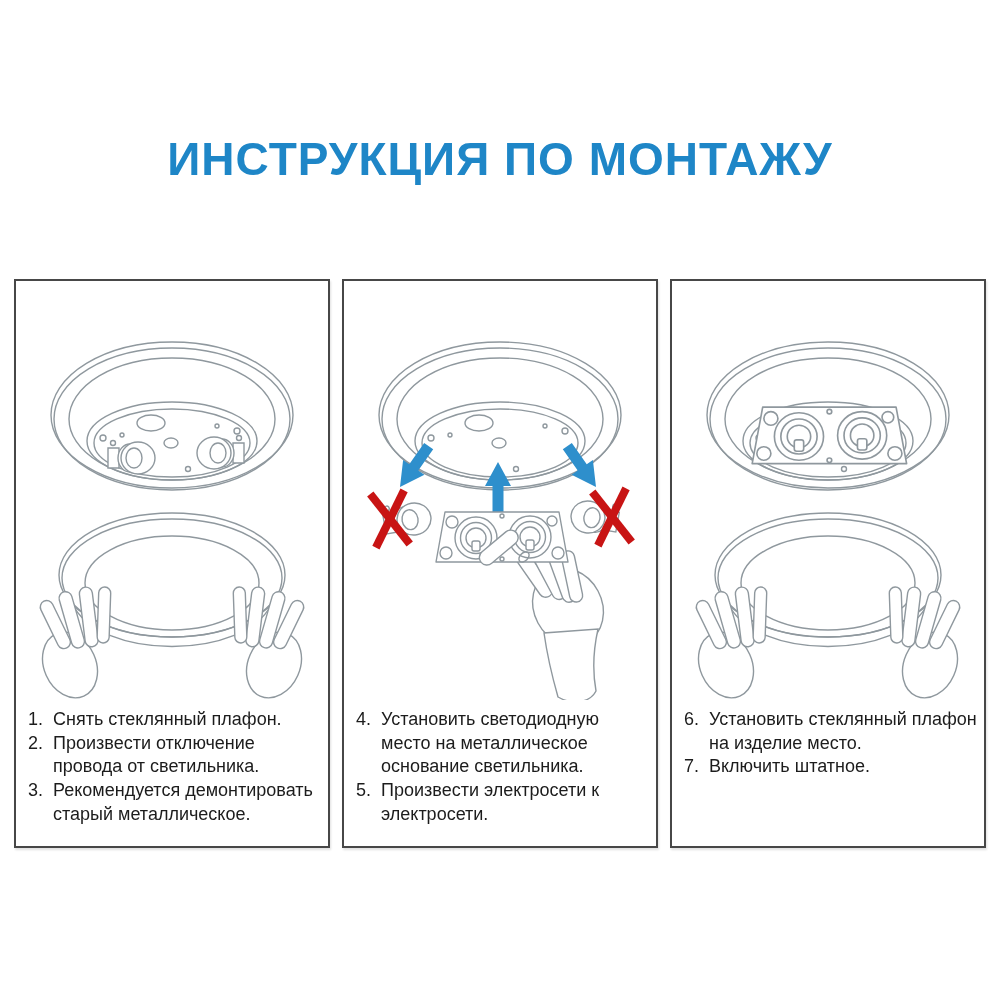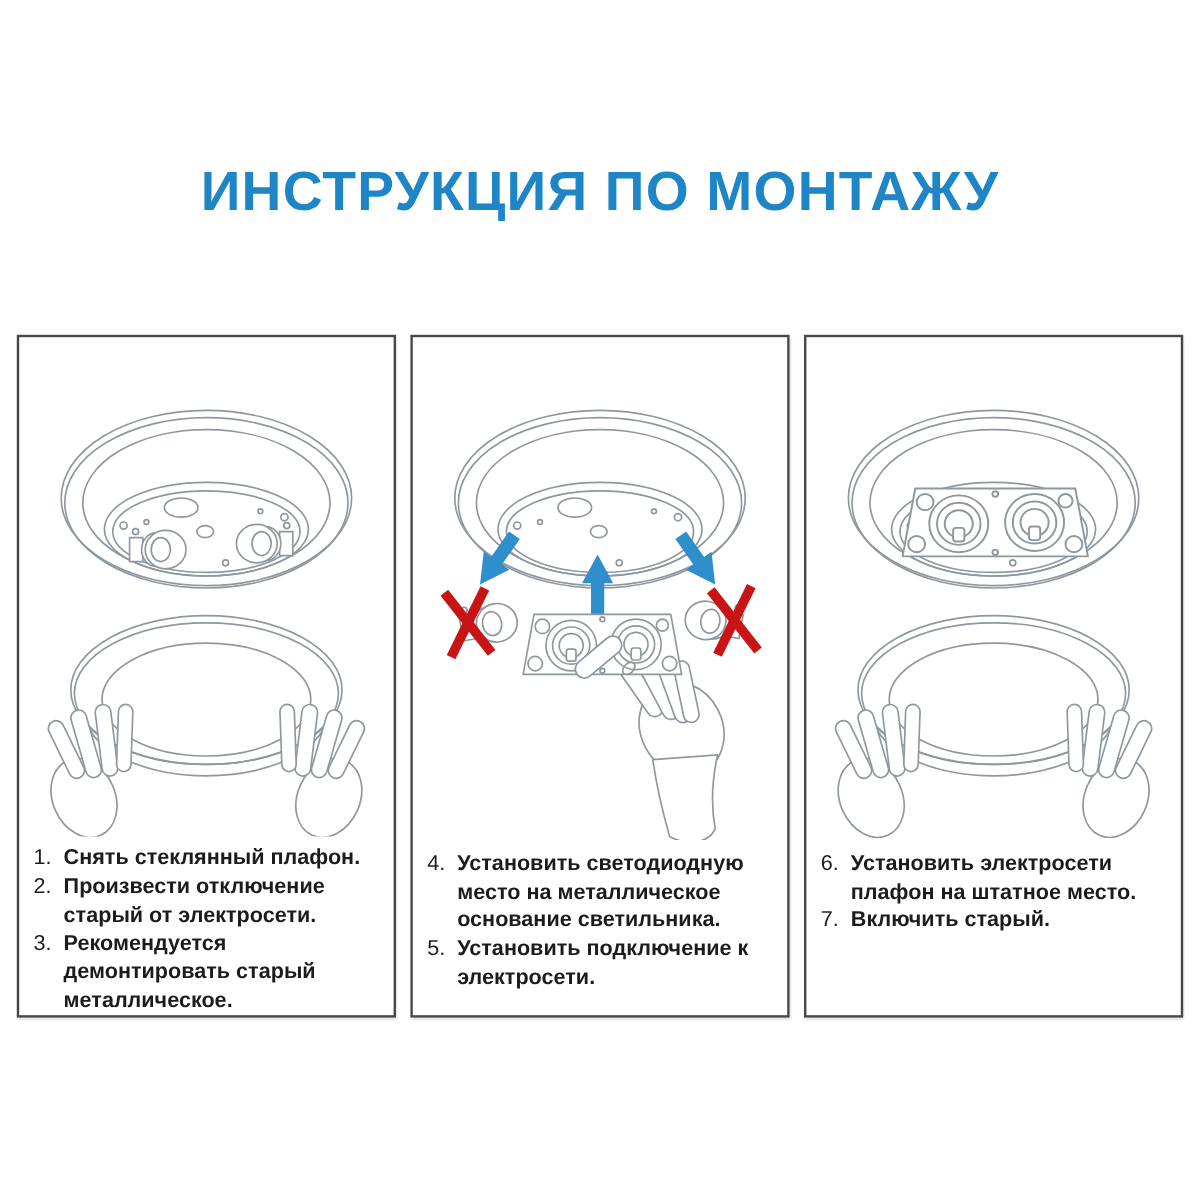--- a/index.html
+++ b/index.html
@@ -44,21 +44,21 @@
   }
   .illustration svg { display: block; width: 100%; height: 415px; margin-top: 4px; }
   .steps {
     padding: 6px 6px 0 12px;
     font-size: 18px;
     line-height: 1.32;
     color: #1c1c1c;
   }
   .step { display: flex; }
   .step .num { flex: 0 0 25px; }
-  .step .txt { flex: 1; font-weight: bold; }
+  .step .txt { flex: 1; }
 
   
   .art   { stroke: #8f989e; stroke-width: 1.4; fill: none; }
   .artw  { stroke: #8f989e; stroke-width: 1.4; fill: #ffffff; }
   .arrow { fill: #2e8fcc; stroke: none; }
   .cross { stroke: #c81414; stroke-width: 8; fill: none; }
 </style>
 </head>
 <body>
 
@@ -152,21 +152,21 @@
           </g>
         </svg>
       </div>
       <div class="steps">
         <div class="step">
           <span class="num">1.</span>
           <span class="txt">Снять стеклянный плафон.</span>
         </div>
         <div class="step">
           <span class="num">2.</span>
-          <span class="txt">Произвести отключение старый от электросети.</span>
+          <span class="txt">Произвести отключение провода от светильника.</span>
         </div>
         <div class="step">
           <span class="num">3.</span>
           <span class="txt">Рекомендуется демонтировать старый металлическое.</span>
         </div>
       </div>
     </div>
 
     <div class="panel">
       <div class="illustration">
@@ -210,43 +210,43 @@
           </g>
         </svg>
       </div>
       <div class="steps">
         <div class="step">
           <span class="num">4.</span>
           <span class="txt">Установить светодиодную место на металлическое основание светильника.</span>
         </div>
         <div class="step">
           <span class="num">5.</span>
-          <span class="txt">Установить подключение к электросети.</span>
+          <span class="txt">Произвести электросети к электросети.</span>
         </div>
       </div>
     </div>
 
     <div class="panel">
       <div class="illustration">
         <svg viewBox="0 0 308 415">
           <g>
             <use href="#g-base"></use>
             <use href="#g-module" transform="translate(77,121) scale(1.17,1.13)"></use>
           </g>
           <g>
             <use href="#g-shade-hands" transform="translate(0,198)"></use>
           </g>
         </svg>
       </div>
       <div class="steps">
         <div class="step">
           <span class="num">6.</span>
-          <span class="txt">Установить электросети плафон на штатное место.</span>
+          <span class="txt">Установить стеклянный плафон на изделие место.</span>
         </div>
         <div class="step">
           <span class="num">7.</span>
-          <span class="txt">Включить старый.</span>
+          <span class="txt">Включить штатное.</span>
         </div>
       </div>
     </div>
 
   </div>
 </div>
 
 </body></html>

